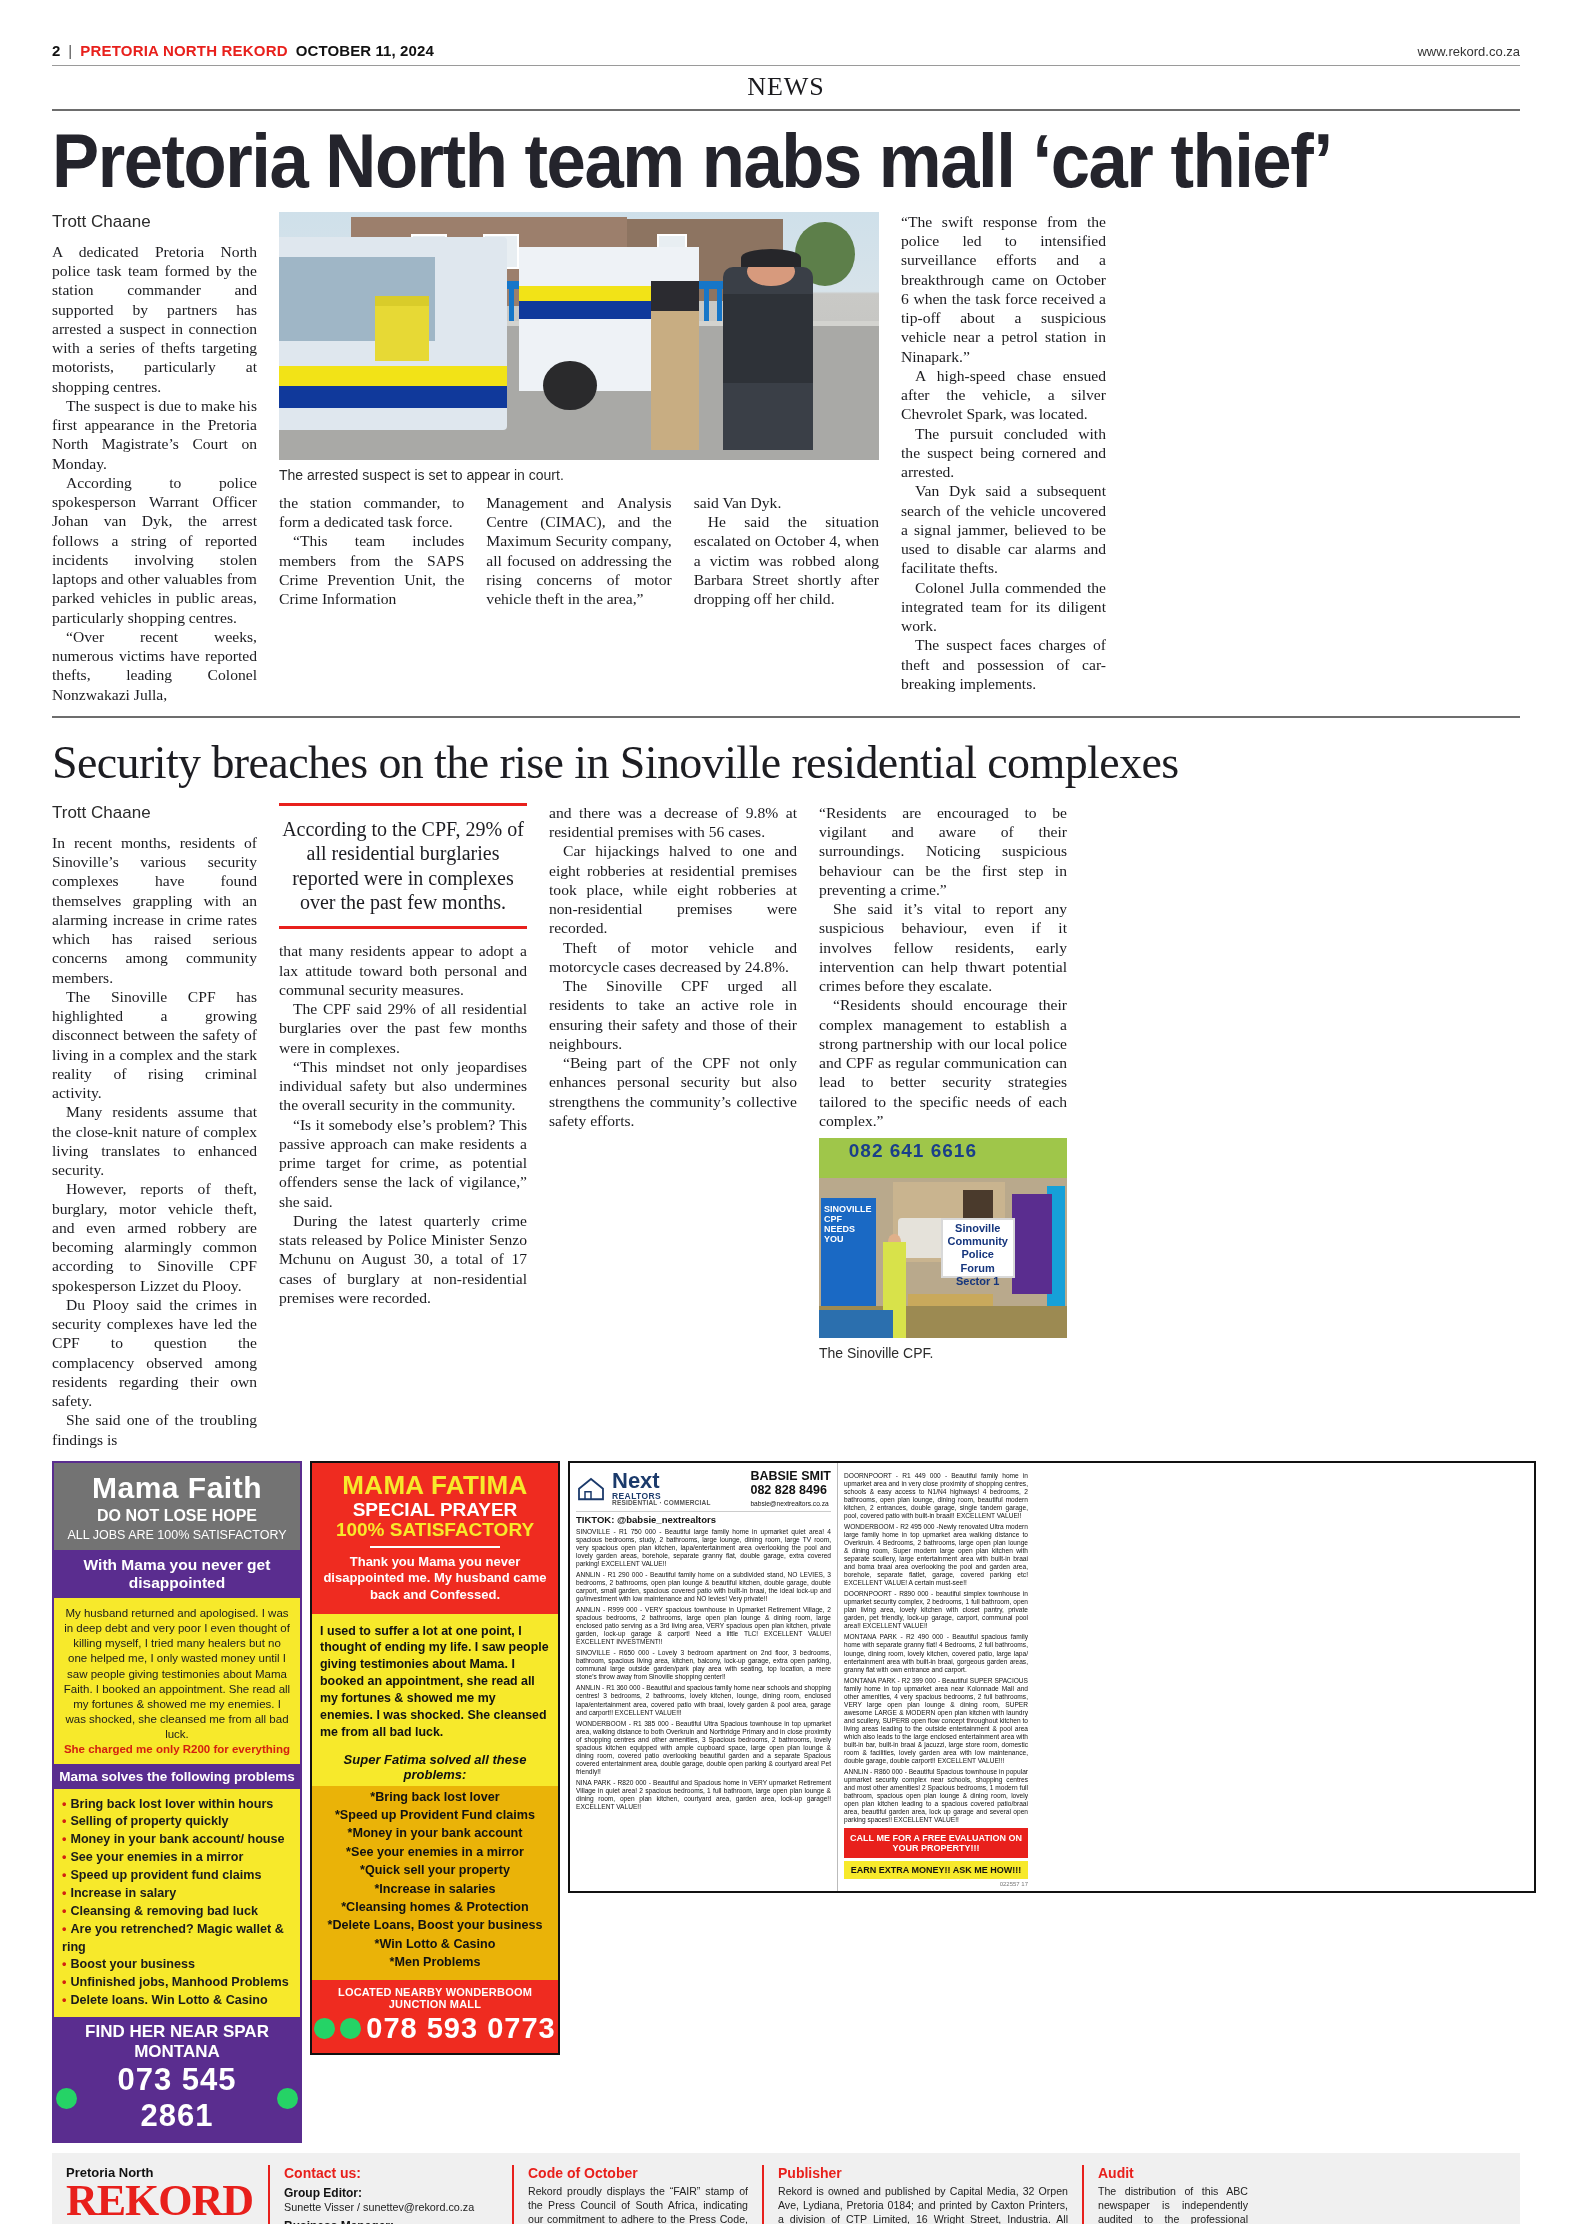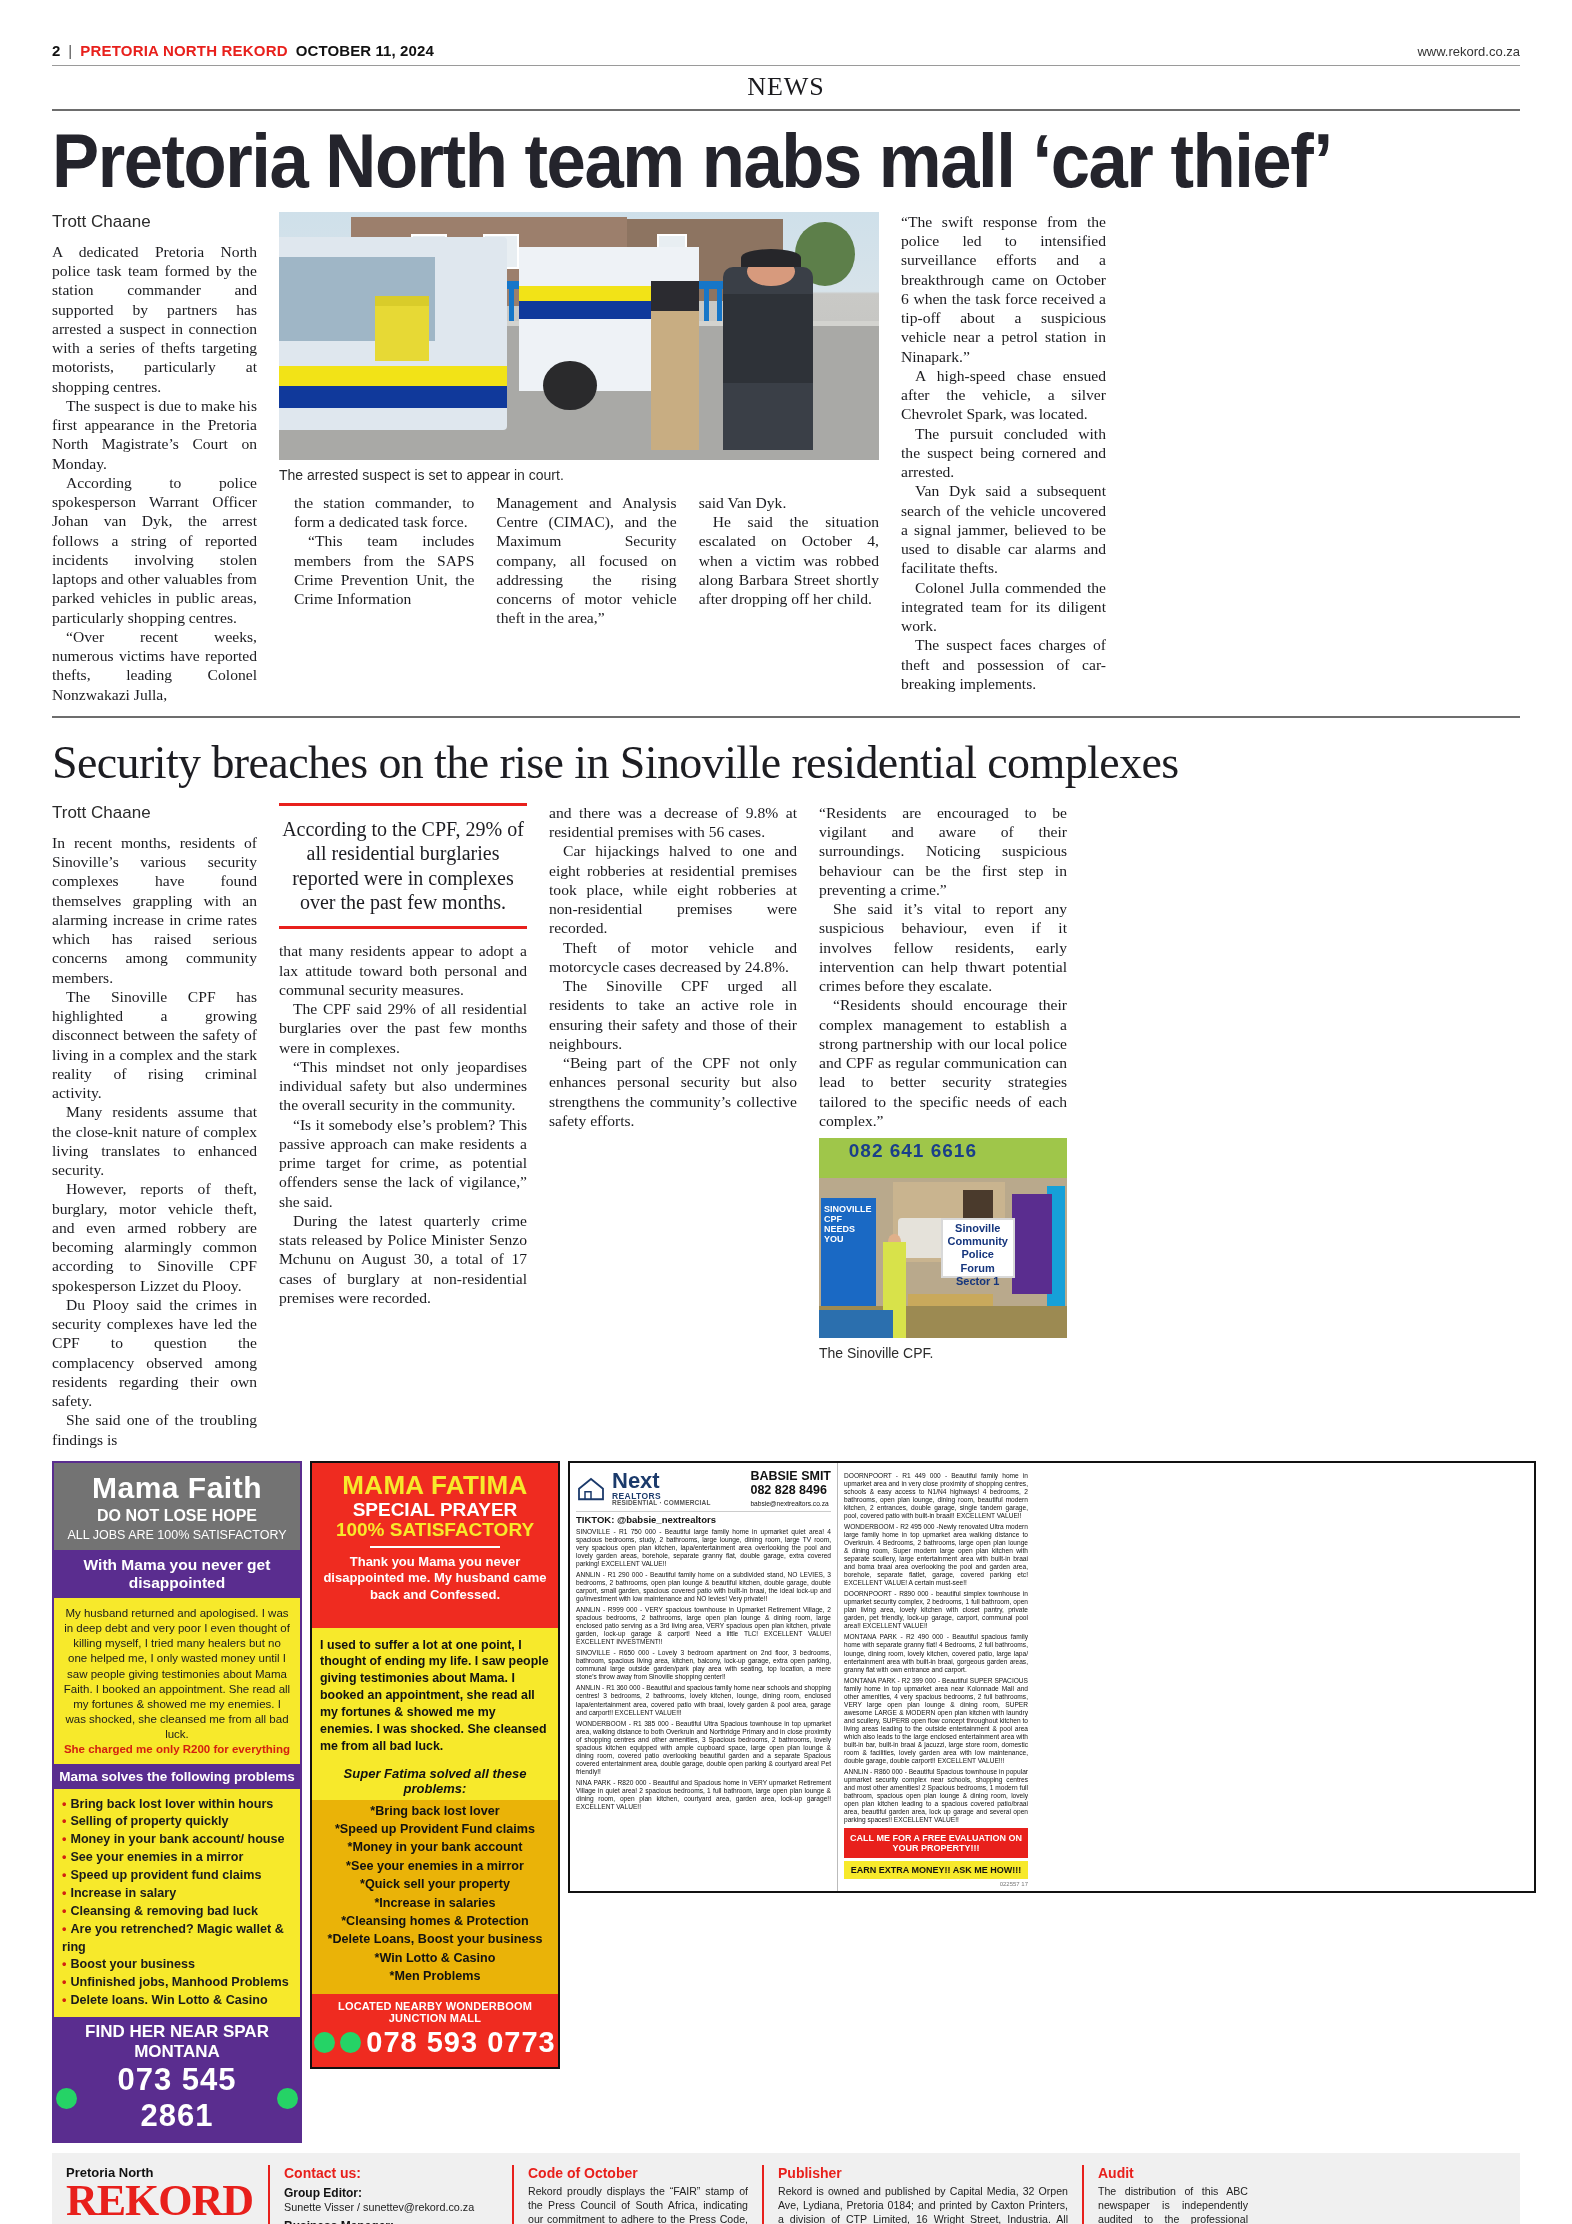--- a/index.html
+++ b/index.html
@@ -115,21 +115,21 @@
   .af-list { background: #f7e92b; padding: 7px 8px; }
   .af-list li { list-style: none; font-size: 12.6px; font-weight: 700; color: #1b1b1b; line-height: 1.42; }
   .af-list li::before { content: "\2022"; color: #d32110; margin-right: 4px; }
   .af-find { background: #5a2d8f; color: #fff; text-align: center; font-size: 17px; font-weight: 700; padding: 5px 2px 0; }
   .af-phone { background: #5a2d8f; color: #fff; text-align: center; font-size: 31px; font-weight: 700; letter-spacing: 1px;
               padding: 0 2px 7px; display: flex; align-items: center; justify-content: center; gap: 6px; }
   .wa { width: 21px; height: 21px; border-radius: 50%; background: #25d366; display: inline-block; flex: 0 0 auto; }
 
   
   .ad-fatima { border: 2px solid #111; font-family: "Liberation Sans", sans-serif; }
-  .ft-top { background: #ef2b20; text-align: center; padding: 9px 4px 24px; }
+  .ft-top { background: #ef2b20; text-align: center; padding: 9px 4px 10px; }
   .ft-n1 { font-size: 26px; font-weight: 700; color: #f7e92b; line-height: 1; letter-spacing: .3px; }
   .ft-n2 { font-size: 19px; font-weight: 700; color: #fff; line-height: 1.05; margin-top: 2px; }
   .ft-n3 { font-size: 19px; font-weight: 700; color: #f7e92b; line-height: 1.05; }
   .ft-line { height: 2px; background: #fff; width: 55%; margin: 6px auto; }
   .ft-thanks { font-size: 13px; font-weight: 700; color: #fff; line-height: 1.28; }
   .ft-body { background: #f7e92b; padding: 9px 8px; font-size: 12.4px; line-height: 1.36; color: #111; font-weight: 700; }
   .ft-solved { font-style: italic; font-size: 13px; font-weight: 700; color: #111; padding: 2px 6px 4px; background:#f7e92b; text-align:center;}
   .ft-list { background: #eab308; text-align: center; font-size: 12.6px; font-weight: 700; color: #111; line-height: 1.46; padding: 2px 6px 9px; }
   .ft-loc { background: #ef2b20; color: #fff; font-size: 11px; font-weight: 700; text-align: center; padding: 6px 2px 2px; letter-spacing: .2px; }
   .ft-phone { background: #ef2b20; color: #fff; text-align: center; font-size: 29px; font-weight: 700; letter-spacing: 1px;
@@ -216,21 +216,21 @@
         <div class="ph-wheel" style="left:62%;top:60%;width:7%;height:17%"></div>
         <div class="ph-vest2"></div>
         <div class="ph-cop2t"></div>
         <div class="ph-cop2"></div>
         <div class="ph-cop"></div>
         <div class="ph-vest"></div>
         <div class="ph-head"></div>
         <div class="ph-cap"></div>
       </div>
       <div class="cap">The arrested suspect is set to appear in court.</div>
-      <div style="display:grid;grid-template-columns:1fr 1fr 1fr;gap:0 22px;margin-left:15px;">
+      <div style="display:grid;grid-template-columns:1fr 1fr 1fr;gap:0 22px;">
         <div>
           <p class="body first">the station commander, to form a dedicated task force.</p>
           <p class="body">“This team includes members from the SAPS Crime Prevention Unit, the Crime Information</p>
         </div>
         <div>
           <p class="body first">Management and Analysis Centre (CIMAC), and the Maximum Security company, all focused on addressing the rising concerns of motor vehicle theft in the area,”</p>
         </div>
         <div>
           <p class="body first">said Van Dyk.</p>
           <p class="body">He said the situation escalated on October 4, when a victim was robbed along Barbara Street shortly after dropping off her child.</p>

